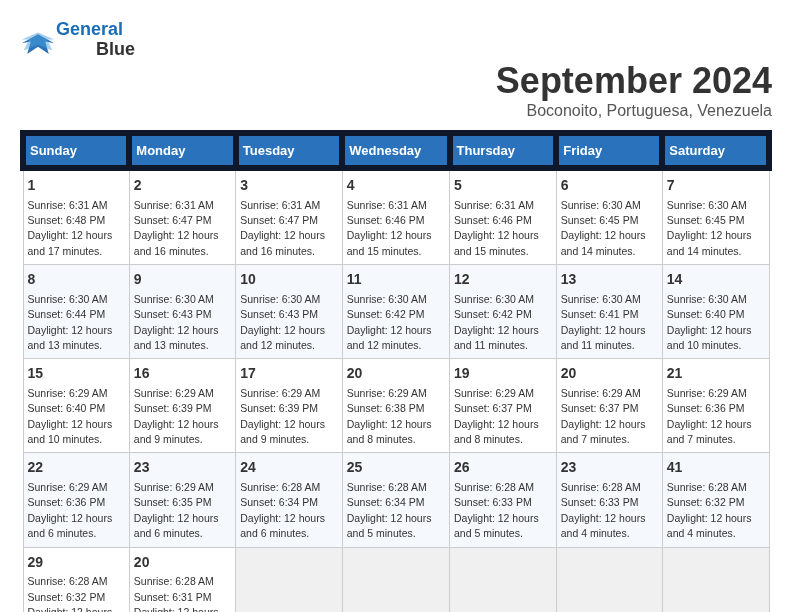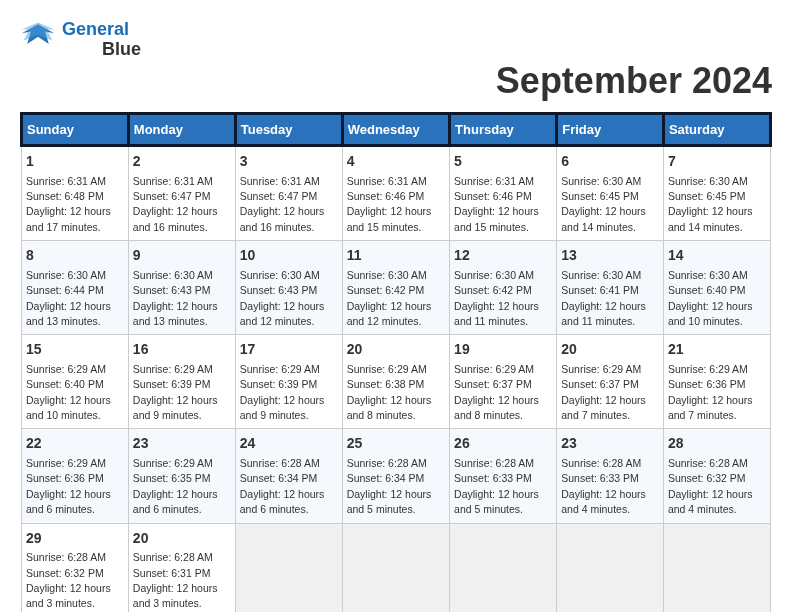--- a/index.html
+++ b/index.html
@@ -11,22 +11,21 @@
       padding: 20px;
     }
     .header-section {
       display: flex;
       justify-content: space-between;
       align-items: flex-start;
       margin-bottom: 10px;
     }
     .logo {
       display: flex;
-      align-items: flex-start;
-      gap: 6px;
+      align-items: flex-end;
     }
     .logo-bird {
       width: 36px;
       height: 30px;
     }
     .title-area {
       text-align: right;
       margin-top: 40px;
     }
     .month-title {
@@ -43,21 +42,21 @@
       border-collapse: collapse;
       font-size: 11px;
     }
     thead tr th {
       background-color: #2a72bb;
       color: #fff;
       padding: 7px 4px;
       text-align: left;
       font-size: 13px;
       font-weight: bold;
-      border: 3px solid #0f172a;
+      border: 6px solid #0f172a;
     }
     tbody tr td {
       vertical-align: top;
       padding: 5px 4px;
       border: 1px solid #ccc;
       width: 108px;
       min-height: 80px;
       color: #333;
       line-height: 1.4;
     }
@@ -93,20 +92,21 @@
     </svg>
     <div>
       <div style="font-size:18px;font-weight:bold;color:#333;line-height:1.1;">
         <span style="color:#1a6eb5;">General</span><br>
         <span style="color:#333;margin-left:40px;">Blue</span>
       </div>
     </div>
   </div>
   <div class="title-area">
     <div class="month-title">September 2024</div>
+    <div class="location-title">Boconoito, Portuguesa, Venezuela</div>
   </div>
 </div>
 
 <table>
   <thead>
     <tr>
     <th>Sunday</th>
         <th>Monday</th>
         <th>Tuesday</th>
         <th>Wednesday</th>
@@ -170,21 +170,21 @@
         <td><span class="day-num">23</span>
 <span class="day-info">Sunrise: 6:29 AM<br>Sunset: 6:35 PM<br>Daylight: 12 hours and 6 minutes.</span></td>
         <td><span class="day-num">24</span>
 <span class="day-info">Sunrise: 6:28 AM<br>Sunset: 6:34 PM<br>Daylight: 12 hours and 6 minutes.</span></td>
         <td><span class="day-num">25</span>
 <span class="day-info">Sunrise: 6:28 AM<br>Sunset: 6:34 PM<br>Daylight: 12 hours and 5 minutes.</span></td>
         <td><span class="day-num">26</span>
 <span class="day-info">Sunrise: 6:28 AM<br>Sunset: 6:33 PM<br>Daylight: 12 hours and 5 minutes.</span></td>
         <td><span class="day-num">23</span>
 <span class="day-info">Sunrise: 6:28 AM<br>Sunset: 6:33 PM<br>Daylight: 12 hours and 4 minutes.</span></td>
-        <td><span class="day-num">28</span>
+        <td><span class="day-num">41</span>
 <span class="day-info">Sunrise: 6:28 AM<br>Sunset: 6:32 PM<br>Daylight: 12 hours and 4 minutes.</span></td>
       </tr>
       <tr>
         <td><span class="day-num">29</span>
 <span class="day-info">Sunrise: 6:28 AM<br>Sunset: 6:32 PM<br>Daylight: 12 hours and 3 minutes.</span></td>
         <td><span class="day-num">20</span>
 <span class="day-info">Sunrise: 6:28 AM<br>Sunset: 6:31 PM<br>Daylight: 12 hours and 3 minutes.</span></td>
         <td class="empty-cell"></td>
         <td class="empty-cell"></td>
         <td class="empty-cell"></td>

